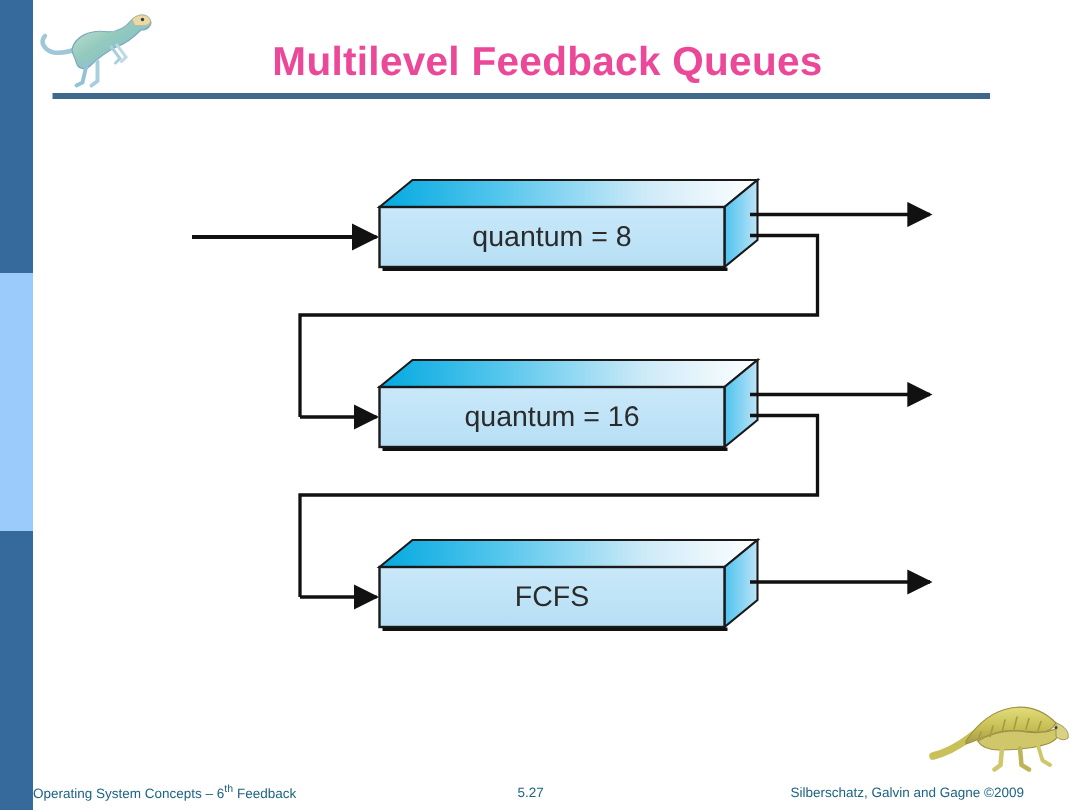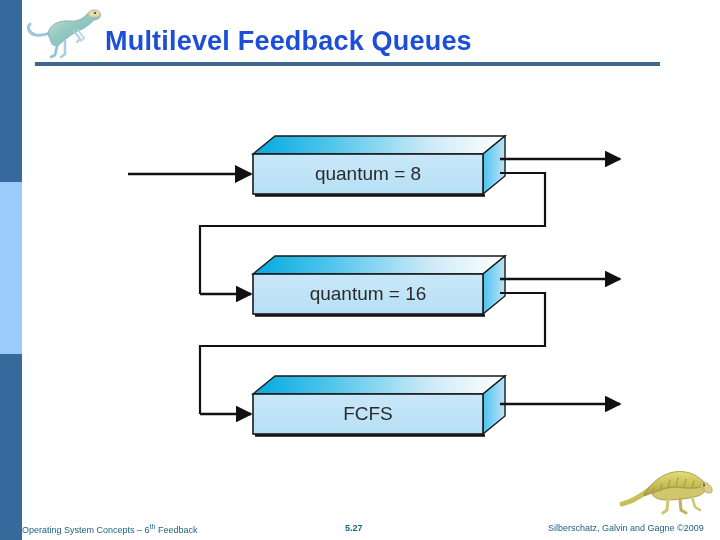--- a/index.html
+++ b/index.html
@@ -34,51 +34,51 @@
     position: absolute;
     left: 35px; top: 62px;
     width: 625px; height: 4px;
     background: #40688c;
   }
 
   #page-title {
     position: absolute;
     left: 105px; top: 26px;
     width: 520px;
-    text-align: left;
+    text-align: center;
     font-size: 27px;
     font-weight: bold;
-    color: #1d4ed8;
+    color: #ec4899;
     letter-spacing: 0.2px;
     white-space: nowrap;
   }
 
   
   #logo-top    { position: absolute; left: 24px; top: 2px;  width: 84px; height: 60px; }
   #logo-bottom { position: absolute; left: 618px; top: 458px; width: 96px; height: 60px; }
 
   
   #diagram {
     position: absolute;
-    left: 0; top: 96px;
+    left: 0; top: 80px;
     width: 574px; height: 380px;
   }
   #diagram svg { display: block; }
 
   
   #footer { position: absolute; left: 0; top: 518px; width: 720px; height: 22px; }
   .foot-text {
     position: absolute;
     font-size: 9px;
     color: #1d6383;
     white-space: nowrap;
   }
   #foot-left   { left: 22px;  top: 5px; }
-  #foot-center { left: 345px; top: 5px; font-weight: bold; }
-  #foot-right  { left: 527px; top: 5px; margin-left: 21px; }
+  #foot-center { left: 345px; top: 5px; }
+  #foot-right  { left: 527px; top: 5px; }
   #foot-left sup { font-size: 7px; }
 </style>
 </head>
 <body>
 
 <div id="sidebar">
   <div class="stripe" id="stripe-top"></div>
   <div class="stripe" id="stripe-mid"></div>
   <div class="stripe" id="stripe-bottom"></div>
 </div>

